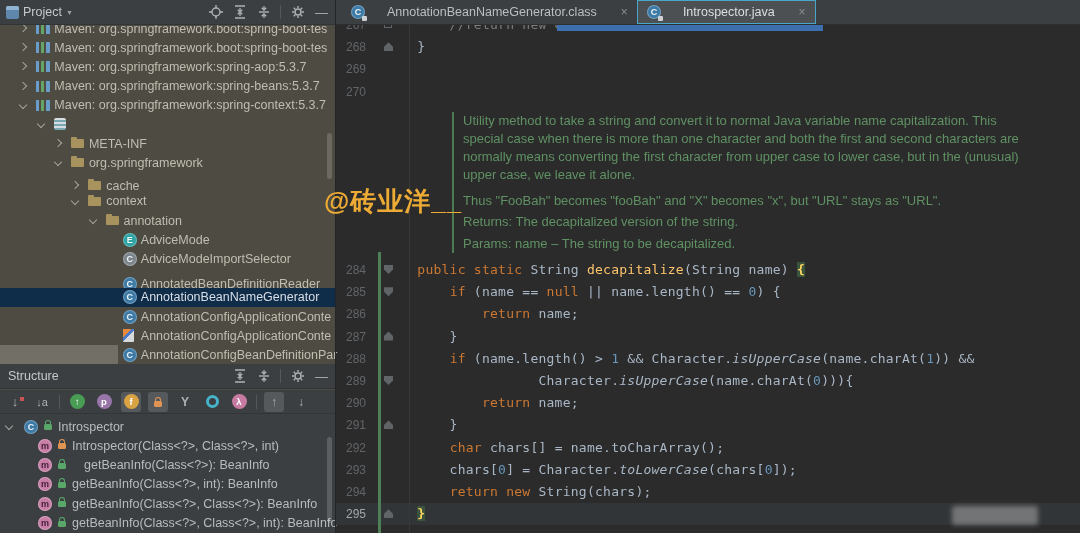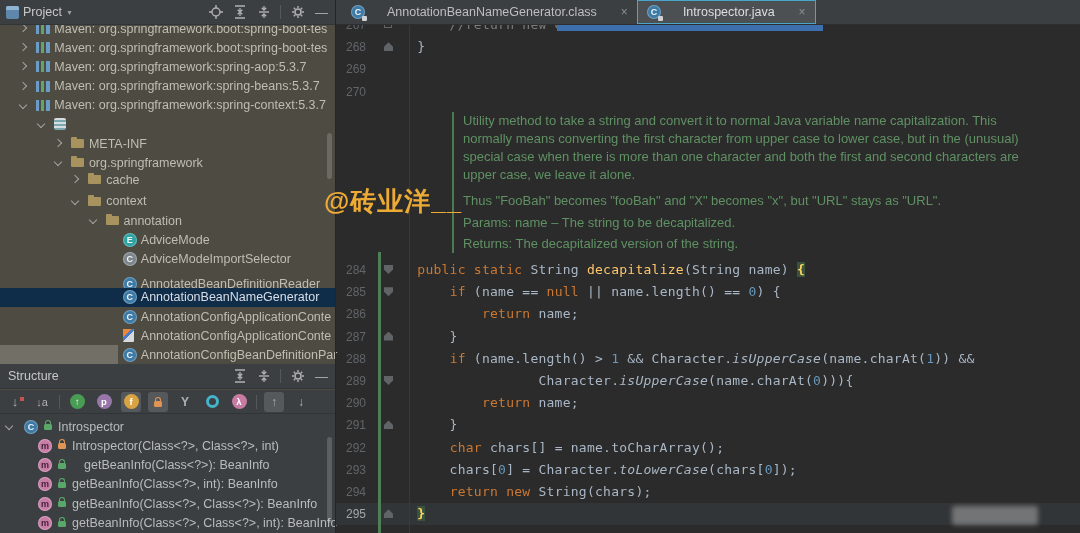--- a/index.html
+++ b/index.html
@@ -156,26 +156,26 @@
     <div class="cline" style="top: 458.8px;"><span class="s-pl">        chars[</span><span class="s-num">0</span><span class="s-pl">] = Character.</span><span class="s-sm">toLowerCase</span><span class="s-pl">(chars[</span><span class="s-num">0</span><span class="s-pl">]);</span></div>
     <div class="gnum" style="top: 481px;">294</div>
     <div class="cline" style="top: 481px;"><span class="s-pl">        </span><span class="s-kw">return</span><span class="s-pl"> </span><span class="s-kw">new</span><span class="s-pl"> String(chars);</span></div>
     <div class="gnum cur" style="top: 503.2px;">295</div>
     <div class="fold up" style="top: 509.2px;"></div>
     <div class="cline" style="top: 503.2px;"><span class="s-pl">    </span><span class="s-brace">}</span></div>
   </div>
 
 <div id="docblock">
     <div class="docline">Utility method to take a string and convert it to normal Java variable name capitalization. This</div>
+    <div class="docline">special case when there is more than one character and both the first and second characters are</div>
     <div class="docline">normally means converting the first character from upper case to lower case, but in the (unusual)</div>
-    <div class="docline">special case when there is more than one character and both the first and second characters are</div>
     <div class="docline">upper case, we leave it alone.</div>
     <div class="docline mt8">Thus "FooBah" becomes "fooBah" and "X" becomes "x", but "URL" stays as "URL".</div>
+    <div class="docline mt3">Returns:  The decapitalized version of the string.</div>
     <div class="docline mt4">Params:  name – The string to be decapitalized.</div>
-    <div class="docline mt3">Returns:  The decapitalized version of the string.</div>
   </div>
 
 <div id="sel-sliver"></div>
 
 <div id="tabbar">
     <div class="tab">
       <span class="ic ic-class circle-ic tabic" style="position: relative; top: 0px;">
         <span class="mini-lock"></span>
       </span>
       <span>AnnotationBeanNameGenerator.class</span>
@@ -257,21 +257,21 @@
       <div class="prow" style="top: 134.2px;">
         <span class="chev right" style="left: 54.9px;"></span>
         <span class="ic ic-folder" style="left: 70.9px;"></span>
         <span class="lbl" style="left: 88.9px;">META-INF</span>
       </div>
       <div class="prow" style="top: 153.4px;">
         <span class="chev down" style="left: 54.9px;"></span>
         <span class="ic ic-folder" style="left: 70.9px;"></span>
         <span class="lbl" style="left: 88.9px;">org.springframework</span>
       </div>
-      <div class="prow" style="top: 170px;">
+      <div class="prow" style="top: 176px;">
         <span class="chev right" style="left: 72.2px;"></span>
         <span class="ic ic-folder" style="left: 88.2px;"></span>
         <span class="lbl" style="left: 106.2px;">cache</span>
       </div>
       <div class="prow" style="top: 191.8px;">
         <span class="chev down" style="left: 72.2px;"></span>
         <span class="ic ic-folder" style="left: 88.2px;"></span>
         <span class="lbl" style="left: 106.2px;">context</span>
       </div>
       <div class="prow" style="top: 211px;">

